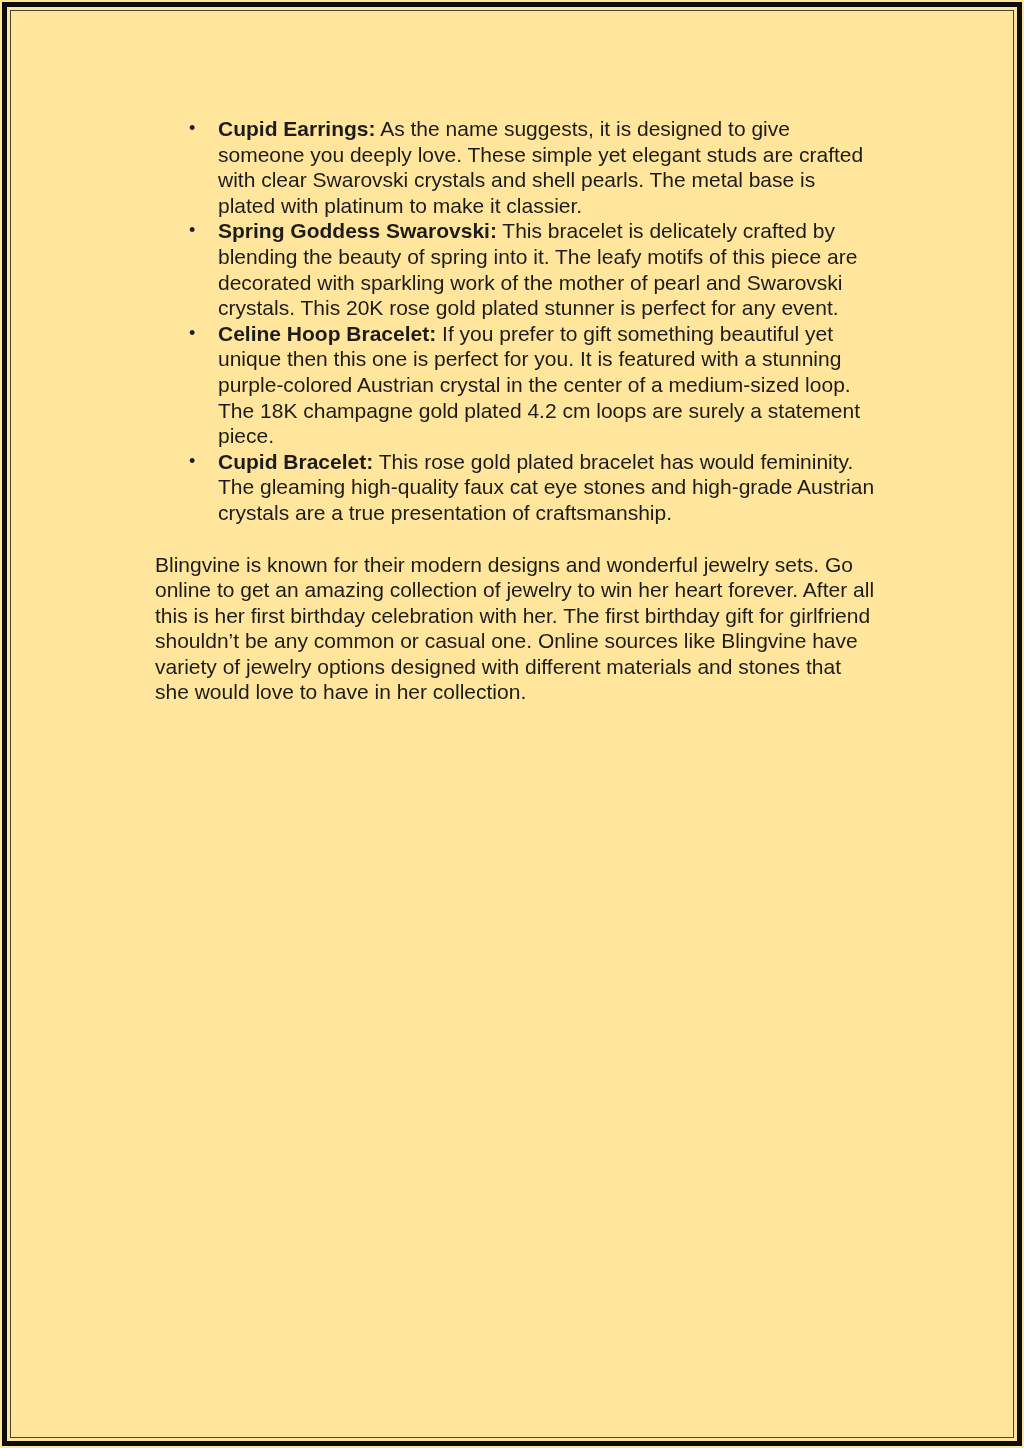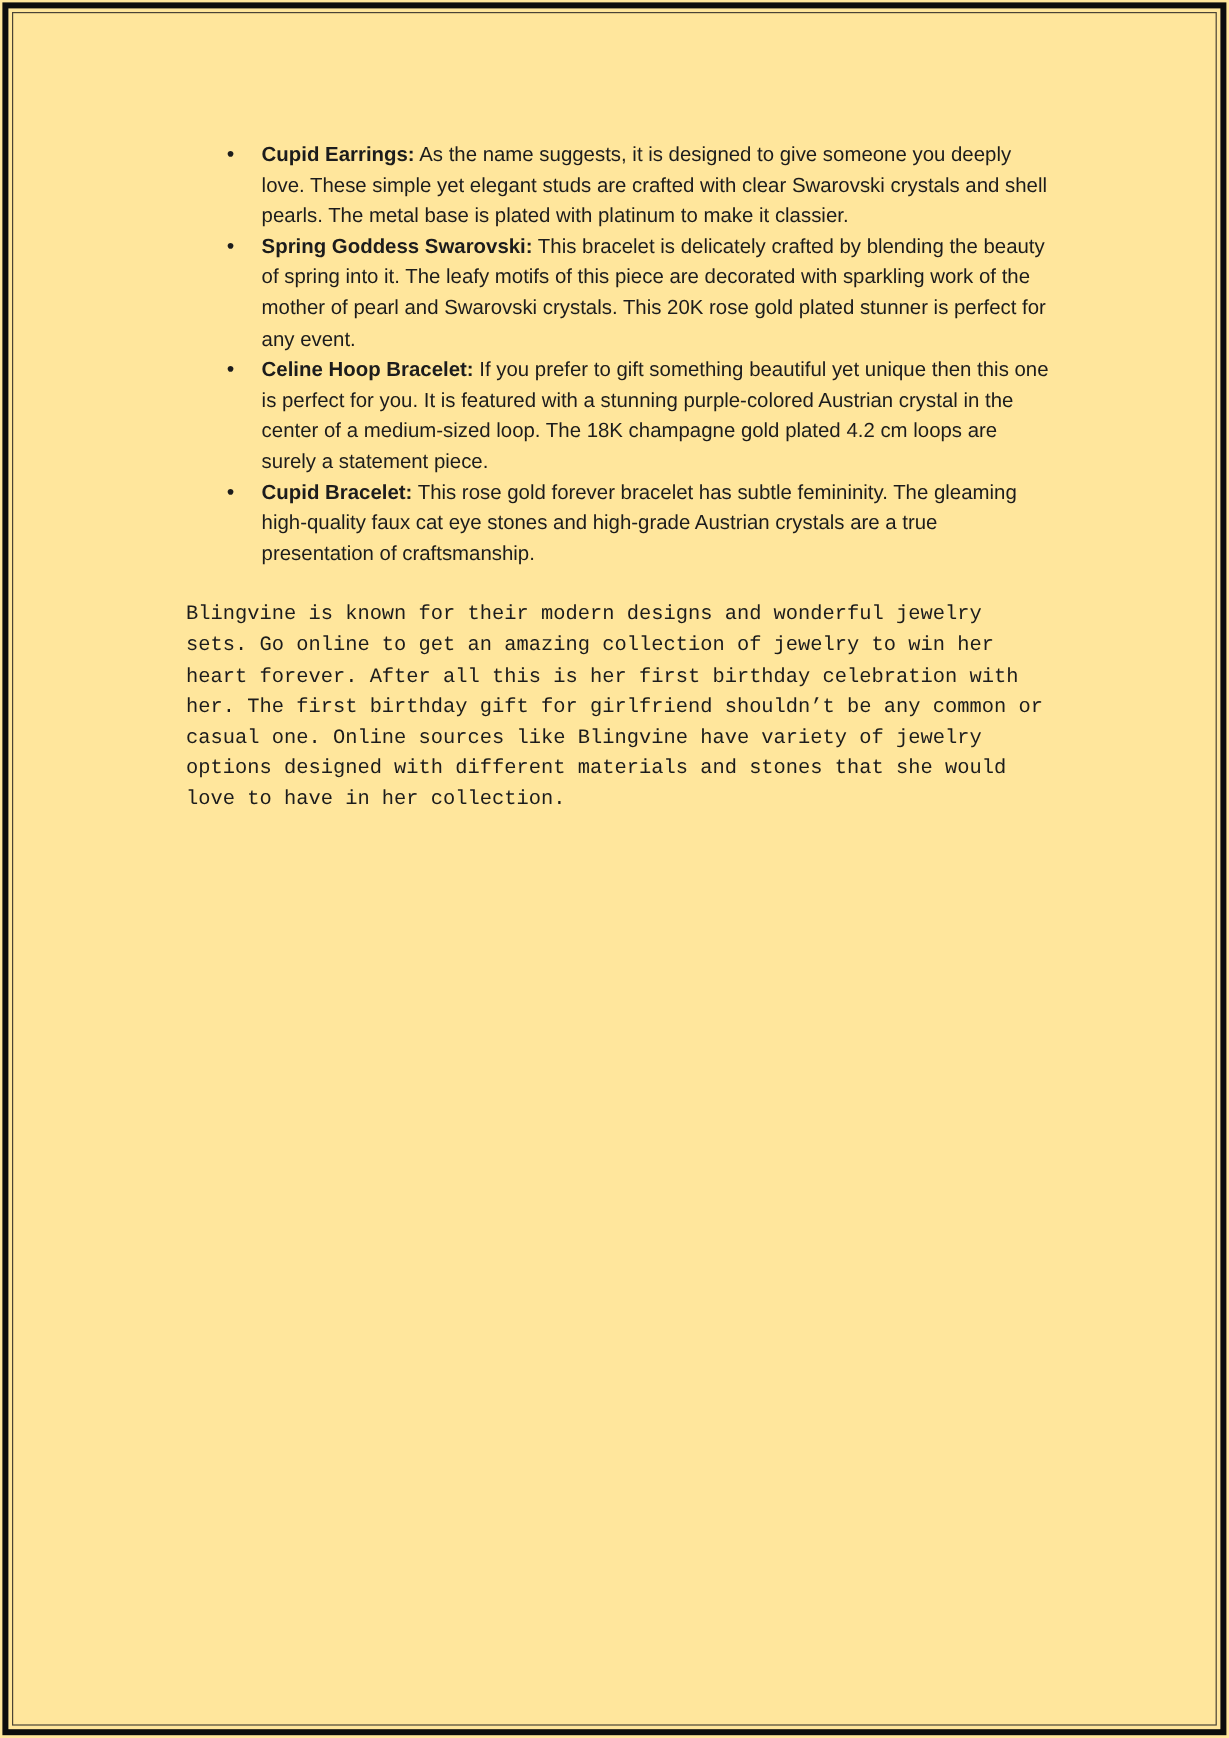--- a/index.html
+++ b/index.html
@@ -25,21 +25,21 @@
     position: absolute;
     inset: 10px;
     border: 1px solid #4a4335;
     pointer-events: none;
   }
   .content {
     position: absolute;
     left: 155px;
     top: 116px;
     width: 722px;
-    font-size: 17px;
+    font-size: 21px;
     line-height: 25.6px;
   }
   ul.bullet-list {
     margin: 0;
     padding: 0 0 0 63px;
     list-style: none;
   }
   ul.bullet-list li {
     position: relative;
     width: 657px;
@@ -51,30 +51,29 @@
     top: 0;
     font-size: 18px;
     color: #1c1c1c;
   }
   .bullet-title {
     font-weight: bold;
   }
   p.closing {
     margin: 26px 0 16px 0;
     width: 722px;
-    font-family: Liberation Mono, monospace;
   }
 </style>
 </head>
 <body>
 
 <div class="outer-frame"></div>
 <div class="inner-frame"></div>
 
 <div class="content">
   <ul class="bullet-list">
     <li><span class="bullet-title">Cupid Earrings:</span><span> As the name suggests, it is designed to give someone you deeply love. These simple yet elegant studs are crafted with clear Swarovski crystals and shell pearls. The metal base is plated with platinum to make it classier.</span></li>
     <li><span class="bullet-title">Spring Goddess Swarovski:</span><span> This bracelet is delicately crafted by blending the beauty of spring into it. The leafy motifs of this piece are decorated with sparkling work of the mother of pearl and Swarovski crystals. This 20K rose gold plated stunner is perfect for any event.</span></li>
     <li><span class="bullet-title">Celine Hoop Bracelet:</span><span> If you prefer to gift something beautiful yet unique then this one is perfect for you. It is featured with a stunning purple-colored Austrian crystal in the center of a medium-sized loop. The 18K champagne gold plated 4.2 cm loops are surely a statement piece.</span></li>
-    <li><span class="bullet-title">Cupid Bracelet:</span><span> This rose gold forever bracelet has subtle femininity. The gleaming high-quality faux cat eye stones and high-grade Austrian crystals are a true presentation of craftsmanship.</span></li>
+    <li><span class="bullet-title">Cupid Bracelet:</span><span> This rose gold plated bracelet has would femininity. The gleaming high-quality faux cat eye stones and high-grade Austrian crystals are a true presentation of craftsmanship.</span></li>
   </ul>
   <p class="closing">Blingvine is known for their modern designs and wonderful jewelry sets. Go online to get an amazing collection of jewelry to win her heart forever. After all this is her first birthday celebration with her. The first birthday gift for girlfriend shouldn’t be any common or casual one. Online sources like Blingvine have variety of jewelry options designed with different materials and stones that she would love to have in her collection.</p>
 </div>
 
 </body></html>

